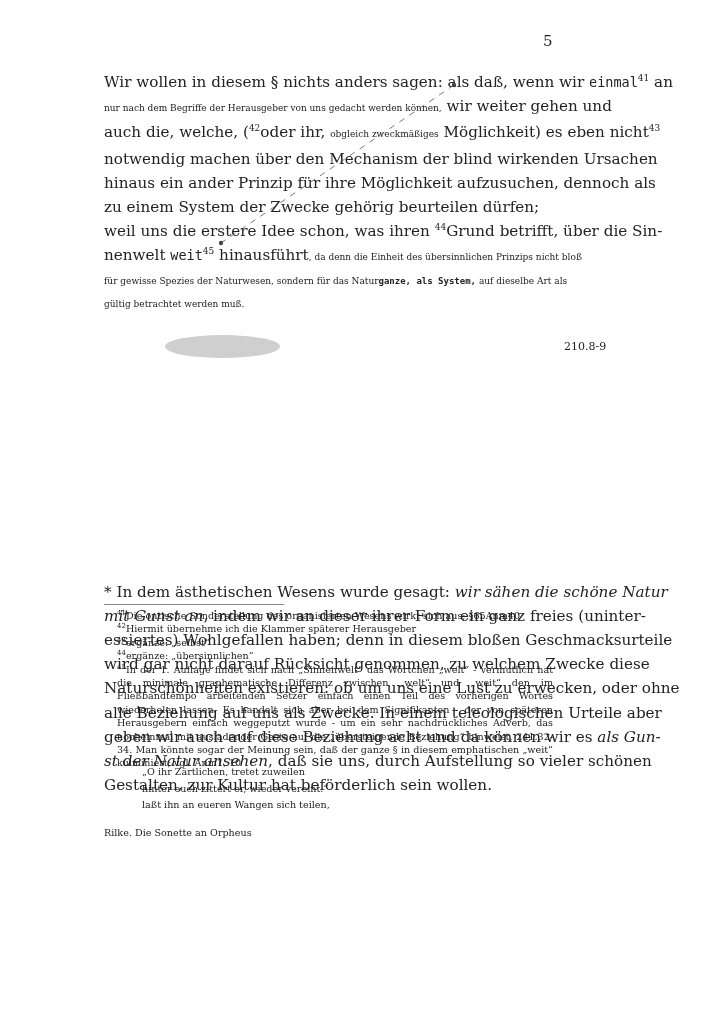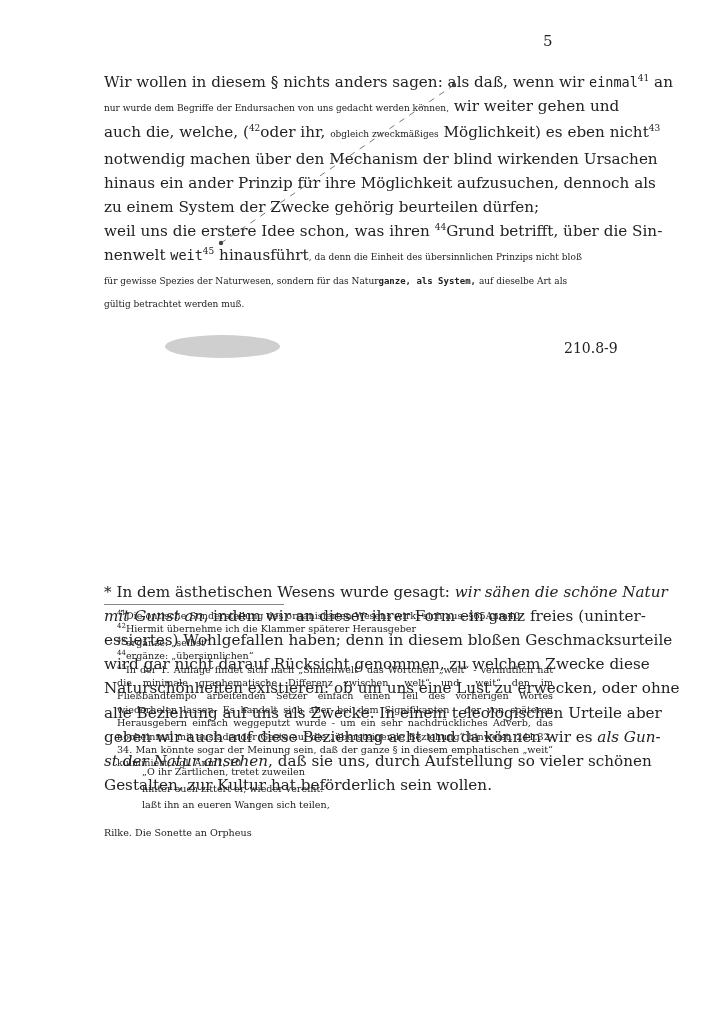--- a/index.html
+++ b/index.html
@@ -9,39 +9,39 @@
   .p1{top:70px;}
   .p2{top:334px;}
   .small{font-size:9px;}
   .mono{font-family:"DejaVu Sans Mono","Liberation Mono",monospace;font-size:13.5px;}
   .monosmall{font-family:"DejaVu Sans Mono","Liberation Mono",monospace;font-size:9px;font-weight:bold;}
   sup{font-size:9px;line-height:0;vertical-align:6px;}
   .line{display:block;white-space:nowrap;text-align:justify;text-align-last:justify;}
   .line.last{text-align-last:left;}
   em{font-style:italic;}
   .hl{position:absolute;left:165px;top:335px;width:115px;height:23px;border-radius:50%;background:#cfcfcf;z-index:0;}
-  .marg{position:absolute;left:564px;top:340px;font-size:14px;text-align:center;}
+  .marg{position:absolute;left:564px;top:340px;font-size:11px;text-align:center;}
   .fnrule{position:absolute;left:104px;top:604px;width:180px;height:1px;background:#888;}
   .fns{position:absolute;left:117px;top:609px;width:436px;font-size:9.6px;line-height:13.4px;}
   .fns .fn{display:block;}
   .fn sup{font-size:7px;vertical-align:4px;}
   .fn5{text-align:justify;}
   .poem{position:absolute;left:142px;top:764px;font-size:9.6px;line-height:16.5px;}
   .src{position:absolute;left:104px;top:827px;font-size:9.6px;}
   svg.overlay{position:absolute;left:0;top:0;z-index:2;pointer-events:none;}
   .txt{position:relative;z-index:1;}
 </style>
 </head>
 <body>
 
 <div class="page-num">5</div>
 
 <div class="main p1 txt">
   <span class="line"><span>Wir wollen in diesem § nichts anders sagen: als daß, wenn wir </span><span class="mono">einmal</span><sup>41</sup><span> an</span></span>
-  <span class="line"><span class="small">nur wurde dem Begriffe der Endursachen von uns gedacht werden können,</span><span> wir weiter gehen und</span></span>
+  <span class="line"><span class="small">nur nach dem Begriffe der Herausgeber von uns gedacht werden können,</span><span> wir weiter gehen und</span></span>
   <span class="line"><span>auch die, welche, (</span><sup>42</sup><span>oder ihr, </span><span class="small">obgleich zweckmäßiges</span><span> Möglichkeit) es eben nicht</span><sup>43</sup></span>
   <span class="line">notwendig machen über den Mechanism der blind wirkenden Ursachen</span>
   <span class="line">hinaus ein ander Prinzip für ihre Möglichkeit aufzusuchen, dennoch als</span>
   <span class="line last">zu einem System der Zwecke gehörig beurteilen dürfen;</span>
   <span class="line"><span>weil uns die erstere Idee schon, was ihren </span><sup>44</sup><span>Grund betrifft, über die Sin-</span></span>
   <span class="line"><span>nenwelt </span><span class="mono">weit</span><sup>45</sup><span> hinausführt</span><span class="small">, da denn die Einheit des übersinnlichen Prinzips nicht bloß</span></span>
   <span class="line small" style="line-height:23px"><span>für gewisse Spezies der Naturwesen, sondern für das Natur</span><span class="monosmall">ganze, als System,</span><span> auf dieselbe Art als</span></span>
   <span class="line last small" style="line-height:23px">gültig betrachtet werden muß.</span>
 </div>
 

